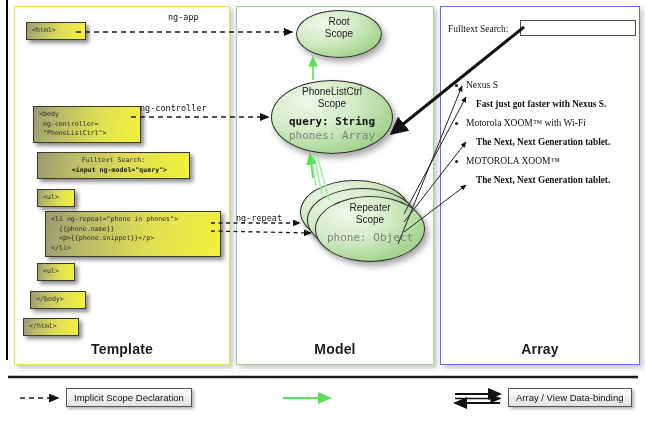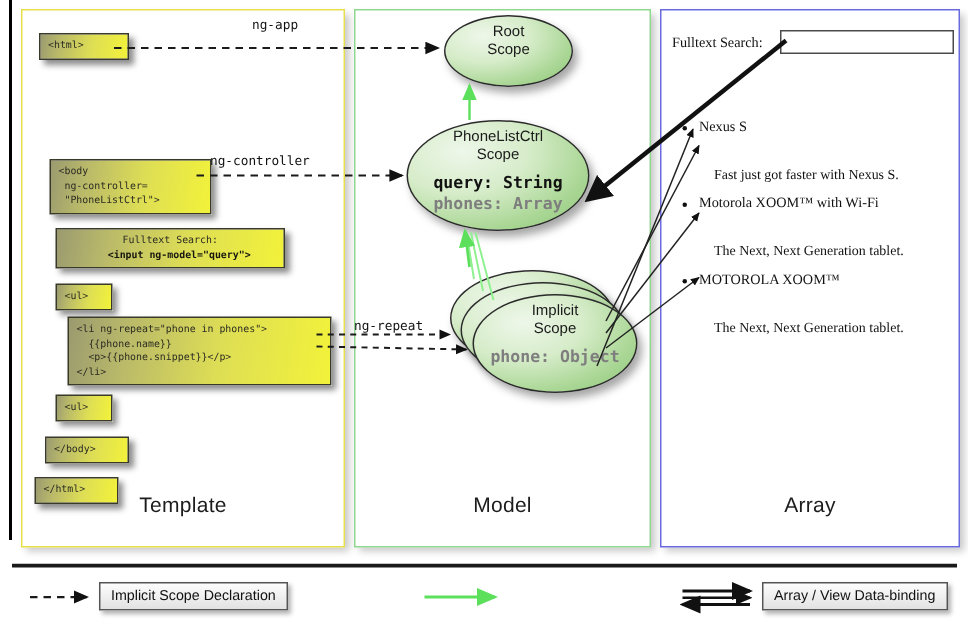--- a/index.html
+++ b/index.html
@@ -10,22 +10,22 @@
   
   .frame-left{position:absolute;left:6px;top:0px;width:2px;height:360px;background:#000;}
 
   
   .col{position:absolute;top:6px;height:357px;background:#ffffff;}
   .col-shadow{box-shadow:3px 3px 5px rgba(0,0,0,0.22);}
   #col-template{left:14px;width:214px;border:1.5px solid #e8e04a;}
   #col-model{left:236px;width:196px;border:1.5px solid #8fd88f;}
   #col-view{left:440px;width:198px;border:1.5px solid #6a6ae0;}
 
-  .col-title{position:absolute;bottom:20px;left:0;width:100%;text-align:center;
-             font-size:14px;color:#1c1c1c;letter-spacing:.2px;}
+  .col-title{position:absolute;bottom:7px;left:0;width:100%;text-align:center;
+             font-size:14px;color:#1c1c1c;letter-spacing:.2px;font-weight:bold;}
 
   
   .codebox{position:absolute;
            background:linear-gradient(100deg,#9a9a70 0%,#b9b96a 22%,#dede55 58%,#f2f23a 100%);
            border:1.4px solid #3a3a2a;
            box-shadow:3px 3px 4px rgba(0,0,0,0.45);
            font-family:"DejaVu Sans Mono","Liberation Mono",monospace;
            font-size:6.6px;line-height:1.45;color:#2b2b22;
            padding:3px 5px;white-space:pre;}
   .codebox b{font-weight:bold;color:#161610;}
@@ -37,32 +37,32 @@
   
   .scope{position:absolute;border-radius:50%;
          border:1.6px solid #2b2b2b;
          background:radial-gradient(ellipse at 30% 28%, #eef7ea 0%, #d6ecc9 38%, #a9d694 72%, #8cc77c 100%);
          box-shadow:3px 4px 6px rgba(0,0,0,0.35);
          text-align:center;color:#1b1b1b;}
   .scope .nm{font-size:10px;line-height:1.18;padding-top:5px;}
   .scope .fields{font-family:"DejaVu Sans Mono","Liberation Mono",monospace;
                  font-size:11px;line-height:1.3;margin-top:5px;}
   .scope .f-strong{font-weight:bold;color:#111;}
-  .scope .f-dim{color:#7e7e7e;font-weight:bold;}
+  .scope .f-dim{color:#7e7e7e;}
 
   
   .view-label{position:absolute;font-family:"Liberation Serif",serif;font-size:9.5px;color:#111;}
   .view-input{position:absolute;border:1.2px solid #4a4a4a;background:#fff;}
   .vlist{position:absolute;left:466px;top:80px;width:168px;}
   .vitem{position:relative;margin-bottom:9px;}
   .vitem .bullet{position:absolute;left:-11px;top:4px;width:3px;height:3px;
                  background:#111;border-radius:50%;}
   .vitem .vname{font-family:"Liberation Serif",serif;font-size:9.5px;color:#111;}
   .vitem .vsnip{font-family:"Liberation Serif",serif;font-size:9.3px;color:#111;
-                margin-top:22px;margin-left:10px;}
+                margin-top:9px;margin-left:10px;font-weight:bold;}
   .legend-box{position:absolute;top:0;background:linear-gradient(#fdfdfd,#e2e2e2);
               border:1.2px solid #555;box-shadow:2px 2px 3px rgba(0,0,0,0.3);
               font-size:9.5px;color:#111;padding:3px 7px;white-space:nowrap;}
 
   svg.ov{position:absolute;left:0;top:0;width:645px;height:425px;pointer-events:none;}
 </style>
 </head>
 <body>
 
 <div id="root">
@@ -120,21 +120,21 @@
     <div class="fields">
       <div class="f-strong">query: String</div>
       <div class="f-dim">phones: Array</div>
     </div>
   </div>
 
   <div class="scope" style="left:300px;top:180px;width:108px;height:62px;"></div>
   <div class="scope" style="left:307px;top:188px;width:108px;height:62px;"></div>
   <div class="scope" style="left:315px;top:196px;width:108px;height:64px;">
     <div class="nm">
-      <div>Implicit</div>
+      <div>Repeater</div>
       <div>Scope</div>
     </div>
     <div class="fields">
       <div class="f-dim">phone: Object</div>
     </div>
   </div>
 
   <div class="view-label" style="left:448px;top:24px;">Fulltext Search:</div>
   <input class="view-input" style="left: 520px; top: 20px; width: 108px; height: 14px; font-size: 9px; padding: 0px 3px;" value="" placeholder="">
 

